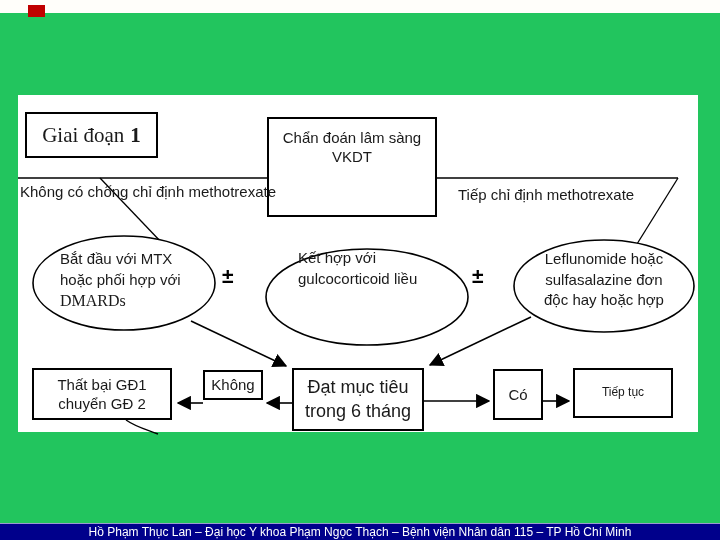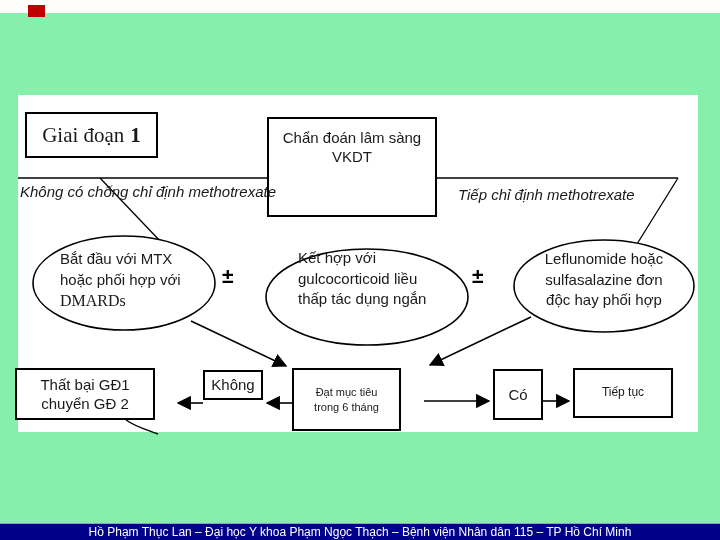--- a/index.html
+++ b/index.html
@@ -2,21 +2,21 @@
 <html><head>
 <meta charset="utf-8">
 <style>
   * { margin: 0; padding: 0; box-sizing: border-box; }
   html, body { width: 720px; height: 540px; }
   body { font-family: "Liberation Sans", sans-serif; }
 
   .slide {
     position: relative;
     width: 720px; height: 540px;
-    background: #86efac;
+    background: #22c55e;
     overflow: hidden;
   }
   .top-strip {
     position: absolute; left: 0; top: 0;
     width: 720px; height: 13px;
     background: #fffefa;
   }
   .red-badge {
     position: absolute; left: 28px; top: 5px;
     width: 17px; height: 12px;
@@ -48,31 +48,30 @@
     font-family: "Liberation Serif", serif;
     font-size: 21px;
     flex-direction: row;
   }
   .stage-box .num { font-weight: bold; margin-left: 6px; }
   .diag-box {
     left: 267px; top: 117px; width: 170px; height: 100px;
     justify-content: flex-start; padding-top: 9px;
     font-size: 15px;
   }
-  .fail-box   { left: 15px;  top: 368px; width: 140px; height: 52px; font-size: 15px; }
+  .fail-box   { left: 32px;  top: 368px; width: 140px; height: 52px; font-size: 15px; }
   .no-box     { left: 203px; top: 370px; width: 60px;  height: 30px; font-size: 15px; }
-  .goal-box   { left: 292px; top: 368px; width: 109px; height: 63px; font-size: 11px; }
+  .goal-box   { left: 292px; top: 368px; width: 132px; height: 63px; font-size: 18px; }
   .yes-box    { left: 493px; top: 369px; width: 50px;  height: 51px; font-size: 15px; }
   .cont-box   { left: 573px; top: 368px; width: 100px; height: 50px; font-size: 12px; }
 
   .branch-label {
     position: absolute;
     font-size: 15px; color: #1a1a1a;
     white-space: nowrap;
-    font-style: italic;
   }
   .branch-label.left  { left: 20px;  top: 183px; }
   .branch-label.right { left: 458px; top: 186px; }
 
   .ellipse-text {
     position: absolute;
     font-size: 15px; color: #1a1a1a;
     line-height: 1.38;
   }
   .ellipse-text.left   { left: 60px;  top: 249px; text-align: left; }
@@ -151,27 +150,26 @@
 
   <div class="ellipse-text left">
     <div>Bắt đầu với MTX</div>
     <div>hoặc phối hợp với</div>
     <div class="serif-line">DMARDs</div>
   </div>
 
   <div class="ellipse-text center">
     <div>Kết hợp với</div>
     <div>gulcocorticoid liều</div>
-    <div>thấp tác dụng ngắn</div>
   </div>
 
   <div class="ellipse-text right">
     <div>Leflunomide hoặc</div>
     <div>sulfasalazine đơn</div>
-    <div>độc hay phối hợp</div>
+    <div>độc hay hoặc hợp</div>
   </div>
 
   <div class="pm left">±</div>
   <div class="pm right">±</div>
 
   <div class="fc-box fail-box">
     <div>Thất bại GĐ1</div>
     <div>chuyển GĐ 2</div>
   </div>
 

